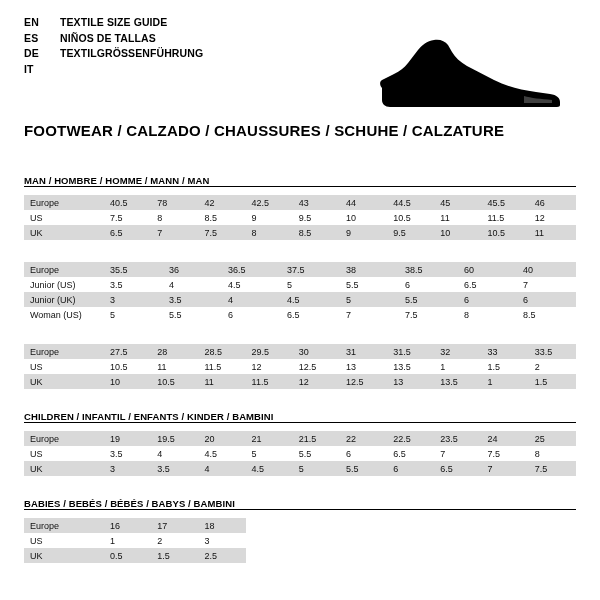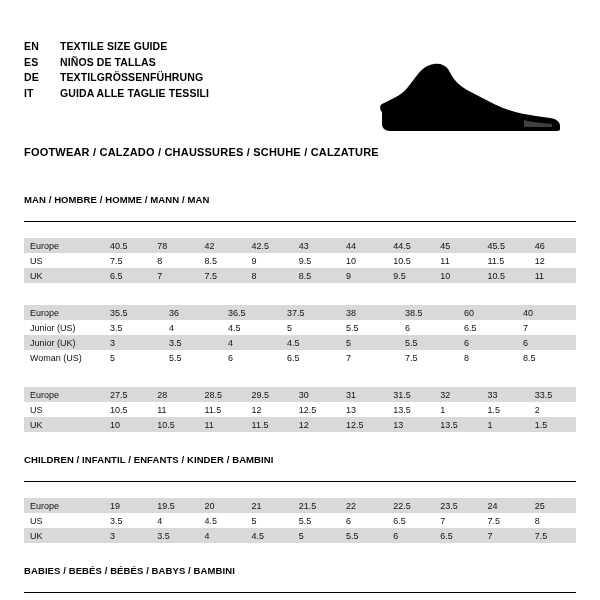--- a/index.html
+++ b/index.html
@@ -21,21 +21,20 @@
     box-sizing: border-box;
     padding: 16px 24px 0 24px;
   }
   
   .header {
     position: relative;
     height: 92px;
   }
   .lang-list {
     display: block;
-    margin-top: 24px;
   }
   .lang-row {
     display: flex;
     align-items: baseline;
     height: 15.5px;
   }
   .lang-code {
     width: 36px;
     font-size: 10.5px;
     font-weight: bold;
@@ -47,39 +46,39 @@
     letter-spacing: .1px;
   }
   .shoe-icon {
     position: absolute;
     top: 20px;
     right: 12px;
     width: 190px;
     height: 72px;
   }
   .section-title {
-    font-size: 11px;
+    font-size: 15px;
     font-weight: bold;
     letter-spacing: .2px;
     margin-top: 14px;
   }
   
   .group {
     margin-top: 22px;
   }
   .group.first {
     margin-top: 36px;
   }
   .group-title {
     font-size: 9.5px;
     font-weight: bold;
     letter-spacing: .1px;
-    padding-bottom: 16px;
+    padding-bottom: 0;
     border-bottom: 1px solid #000;
-    margin-bottom: 16px;
+    margin-bottom: 8px;
   }
   table {
     border-collapse: collapse;
     width: 100%;
     table-layout: fixed;
   }
   td {
     font-size: 9px;
     height: 15px;
     padding: 0 0 0 6px;
@@ -113,21 +112,20 @@
       <div class="lang-row">
         <span class="lang-code">ES</span>
         <span class="lang-title">NIÑOS DE TALLAS</span>
       </div>
       <div class="lang-row">
         <span class="lang-code">DE</span>
         <span class="lang-title">TEXTILGRÖSSENFÜHRUNG</span>
       </div>
       <div class="lang-row">
         <span class="lang-code">IT</span>
-        <span class="lang-title">GUIDA ALLE TAGLIE TESSILI</span>
       </div>
     </div>
 
     <svg class="shoe-icon" viewBox="0 0 190 72">
       <path fill="#000000" d="M8 52 C6 50 5 46 8 44 L20 38 C26 35 30 32 34 27 L44 14 C48 9 53 5 60 4 C66 3 71 5 74 9 L78 16 C81 21 86 26 93 30 L120 44 C132 50 146 54 162 56 L176 58 C183 59 186 62 186 66 L186 69 C186 70 185 71 183 71 L16 71 C11 71 8 68 8 64 Z"></path>
       <path fill="#ffffff" d="M150 60 C157 62 167 63 178 64 L178 67 L150 67 Z" opacity="0.25"></path>
     </svg>
   </div>
 
   <div class="section-title">FOOTWEAR / CALZADO / CHAUSSURES / SCHUHE / CALZATURE</div>

